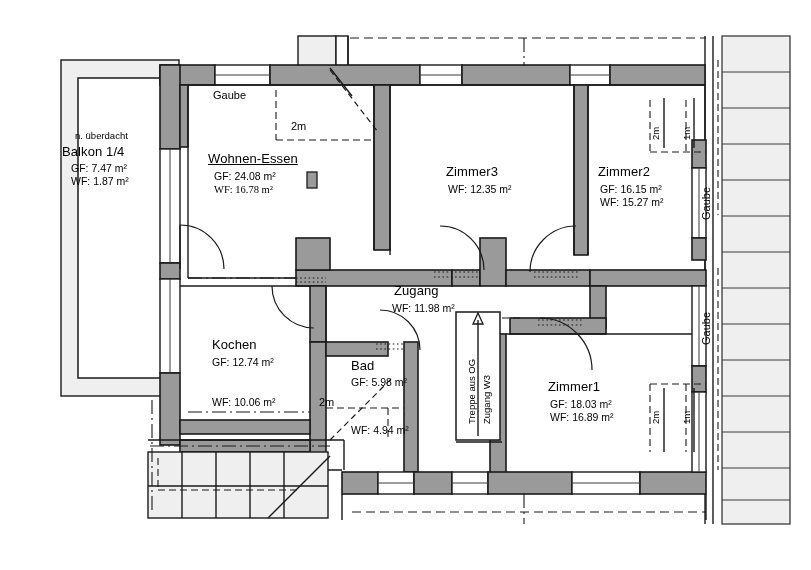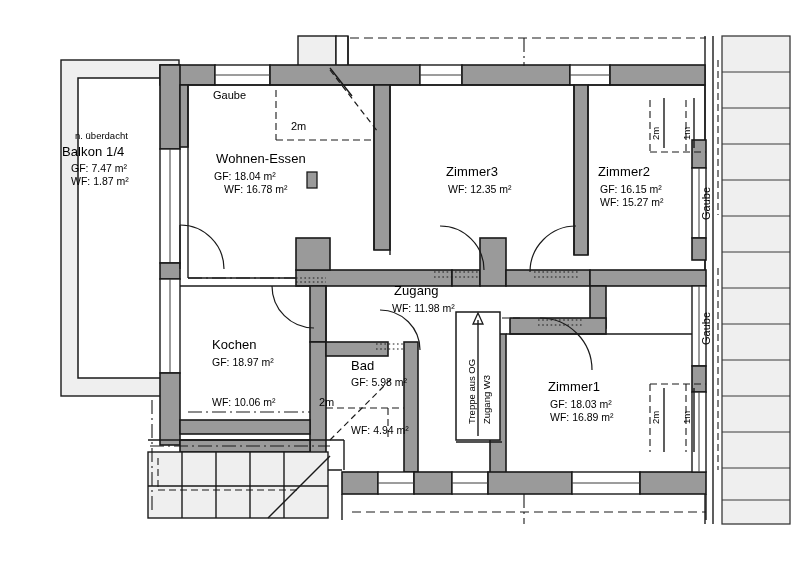--- a/index.html
+++ b/index.html
@@ -249,42 +249,42 @@
 
   </svg>
 
   <div class="rlabel rtiny" style="left:75px;top:130px;">n. überdacht</div>
   <div class="rlabel rname" style="left:62px;top:144px;">Balkon 1/4</div>
   <div class="rlabel rsub" style="left:71px;top:162px;">GF: 7.47 m²</div>
   <div class="rlabel rsub" style="left:71px;top:175px;text-align:center;">WF: 1.87 m²</div>
 
   <div class="rlabel rmid" style="left:213px;top:89px;">Gaube</div>
 
-  <div class="rlabel rname" style="left:216px;top:151px;">Wohnen-Essen</div>
-  <div class="rlabel rsub" style="left:214px;top:170px;">GF: 18.04 m²</div>
-  <div class="rlabel rsub" style="left:224px;top:183px;">WF: 16.78 m²</div>
+  <div class="rlabel rname" style="left:208px;top:151px;text-decoration:underline;">Wohnen-Essen</div>
+  <div class="rlabel rsub" style="left:214px;top:170px;">GF: 24.08 m²</div>
+  <div class="rlabel rsub" style="left:214px;top:183px;font-family:Liberation Serif, serif;">WF: 16.78 m²</div>
   <div class="rlabel rmid" style="left:291px;top:120px;">2m</div>
 
   <div class="rlabel rname" style="left:446px;top:164px;">Zimmer3</div>
   <div class="rlabel rsub" style="left:448px;top:183px;">WF: 12.35 m²</div>
 
   <div class="rlabel rname" style="left:598px;top:164px;">Zimmer2</div>
   <div class="rlabel rsub" style="left:600px;top:183px;">GF: 16.15 m²</div>
   <div class="rlabel rsub" style="left:600px;top:196px;">WF: 15.27 m²</div>
   <div class="rlabel rtiny rot90" style="left:650px;top:140px;">2m</div>
   <div class="rlabel rtiny rot90" style="left:681px;top:140px;">1m</div>
 
   <div class="rlabel rmid rot90" style="left:700px;top:220px;">Gaube</div>
   <div class="rlabel rmid rot90" style="left:700px;top:345px;">Gaube</div>
 
   <div class="rlabel rname" style="left:394px;top:283px;">Zugang</div>
   <div class="rlabel rsub" style="left:392px;top:302px;">WF: 11.98 m²</div>
 
   <div class="rlabel rname" style="left:212px;top:337px;">Kochen</div>
-  <div class="rlabel rsub" style="left:212px;top:356px;">GF: 18.97 m²</div>
+  <div class="rlabel rsub" style="left:212px;top:356px;">GF: 12.74 m²</div>
   <div class="rlabel rsub" style="left:212px;top:380px;margin-top:16px;">WF: 10.06 m²</div>
 
   <div class="rlabel rname" style="left:351px;top:358px;">Bad</div>
   <div class="rlabel rsub" style="left:351px;top:376px;">GF: 5.98 m²</div>
   <div class="rlabel rsub" style="left:351px;top:389px;margin-top:35px;">WF: 4.94 m²</div>
   <div class="rlabel rmid" style="left:319px;top:396px;">2m</div>
 
   <div class="rlabel rtiny rot90" style="left:466px;top:424px;">Treppe aus OG</div>
   <div class="rlabel rtiny rot90" style="left:481px;top:424px;">Zugang W3</div>
 

